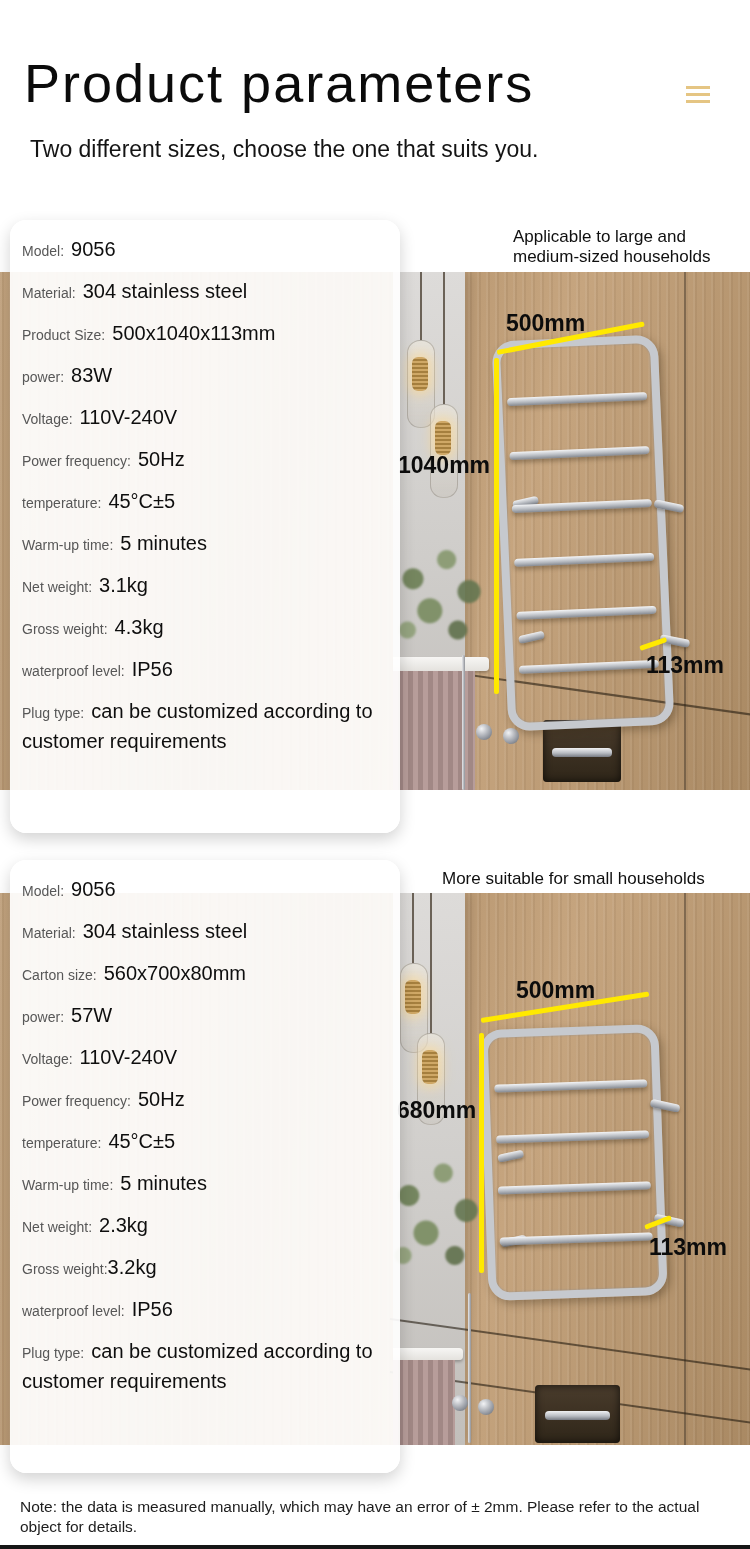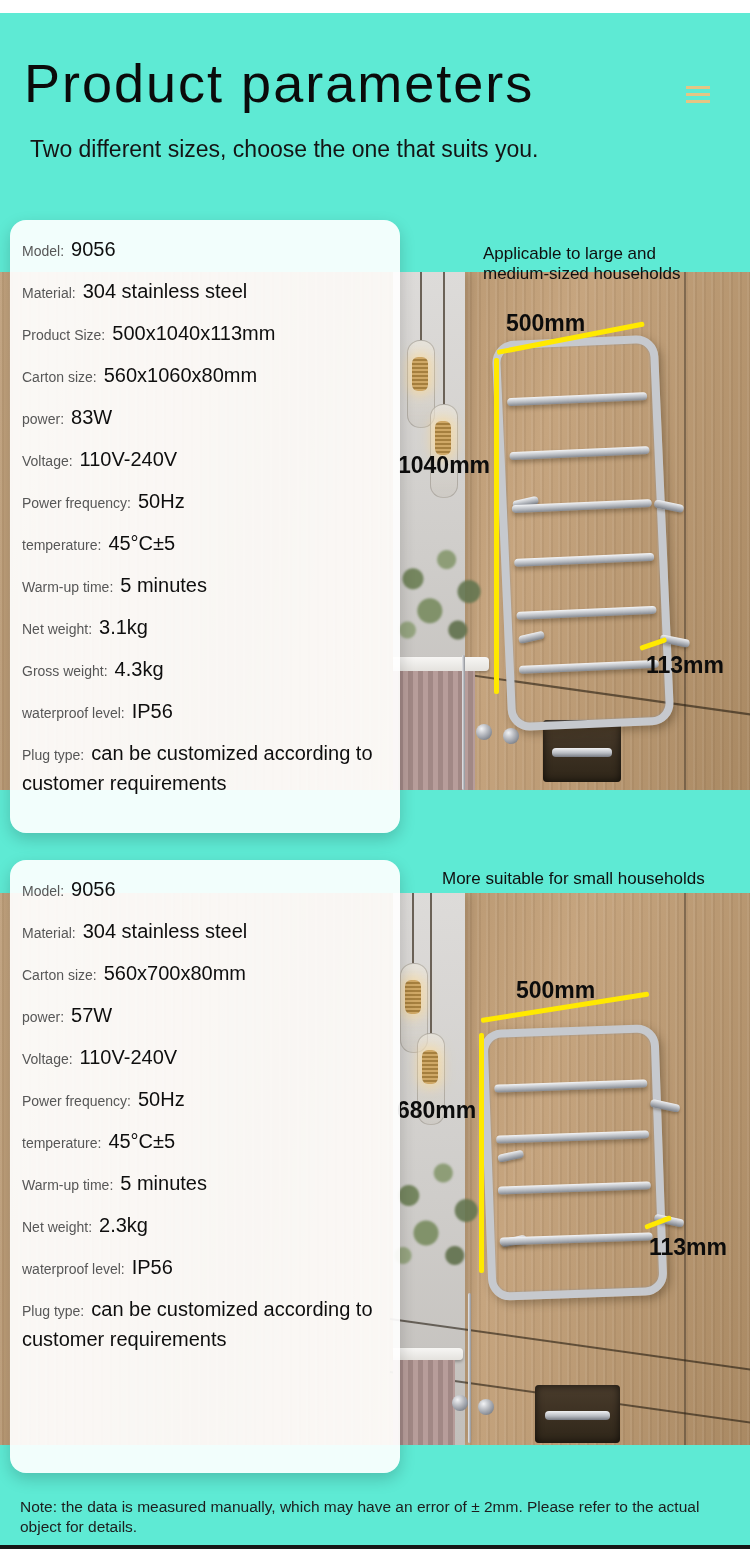--- a/index.html
+++ b/index.html
@@ -1,18 +1,18 @@
 <!DOCTYPE html>
 <html><head>
 <meta charset="utf-8">
 <style>
   html,body{margin:0;padding:0;background:#d8d8d8;}
   .canvas{
     position:relative;width:750px;height:1549px;margin:0 auto;
-    background:#5eead4;overflow:hidden;
+    background:#ffffff;overflow:hidden;
     font-family:"Liberation Sans",sans-serif;color:#111;
   }
   
   .top-strip{position:absolute;left:0;top:0;width:750px;height:13px;background:#ffffff;}
   .bottom-strip{position:absolute;left:0;top:1545px;width:750px;height:4px;background:#161616;}
   .page-title{
     position:absolute;left:24px;top:52px;margin:0;
     font-size:54px;font-weight:400;letter-spacing:2px;color:#0b0b0b;white-space:nowrap;
   }
   .page-subtitle{
@@ -74,21 +74,21 @@
   .rack .bar{
     position:absolute;left:5px;right:5px;height:8px;border-radius:4px;
     background:linear-gradient(180deg,#f4f5f7,#b9bdc3 55%,#84888f);
     box-shadow:0 3px 4px rgba(55,40,20,.35);
   }
   .hook{position:absolute;height:8px;border-radius:4px;
     background:linear-gradient(180deg,#eff0f2,#a9adb4 60%,#7c8087);
     box-shadow:0 2px 3px rgba(55,40,20,.35);}
   
   .caption{position:absolute;font-size:17px;line-height:20px;color:#0f0f0f;}
-  .cap1{left:483px;top:227px;width:218px;margin-top:17px;}
+  .cap1{left:513px;top:227px;width:218px;}
   .cap2{left:442px;top:869px;white-space:nowrap;text-align:center;}
   .dim-label{position:absolute;font-size:23px;font-weight:700;color:#0c0c0c;white-space:nowrap;}
   .dim-line{position:absolute;background:#ffe900;transform-origin:left center;border-radius:2px;}
   
   .card{
     position:absolute;left:10px;width:390px;height:613px;box-sizing:border-box;
     background:rgba(255,255,255,.92);border-radius:16px;
     box-shadow:0 6px 16px rgba(0,0,0,.18);
     padding:15px 14px 10px 12px;
   }
@@ -164,21 +164,20 @@
     <div class="dim-line" style="left:640px;top:374px;width:28px;height:5px;transform:rotate(-19deg);"></div>
   </div>
 
   <div class="caption cap1">Applicable to large and medium-sized households</div>
 
   <div class="card card1">
     <div class="spec-rows">
         <div class="spec-row"><span class="spec-label">Model:</span><span class="spec-value">9056</span></div>
         <div class="spec-row"><span class="spec-label">Material:</span><span class="spec-value">304 stainless steel</span></div>
         <div class="spec-row"><span class="spec-label">Product Size:</span><span class="spec-value">500x1040x113mm</span></div>
-        <div class="spec-row"><span class="spec-label">Carton size:</span><span class="spec-value">560x1060x80mm</span></div>
         <div class="spec-row"><span class="spec-label">power:</span><span class="spec-value">83W</span></div>
         <div class="spec-row"><span class="spec-label">Voltage:</span><span class="spec-value">110V-240V</span></div>
         <div class="spec-row"><span class="spec-label">Power frequency:</span><span class="spec-value">50Hz</span></div>
         <div class="spec-row"><span class="spec-label">temperature:</span><span class="spec-value">45°C±5</span></div>
         <div class="spec-row"><span class="spec-label">Warm-up time:</span><span class="spec-value">5 minutes</span></div>
         <div class="spec-row"><span class="spec-label">Net weight:</span><span class="spec-value">3.1kg</span></div>
         <div class="spec-row"><span class="spec-label">Gross weight:</span><span class="spec-value">4.3kg</span></div>
         <div class="spec-row"><span class="spec-label">waterproof level:</span><span class="spec-value">IP56</span></div>
         <div class="spec-row"><span class="spec-label">Plug type:</span><span class="spec-value">can be customized according to customer requirements</span></div>
       </div>
@@ -234,20 +233,21 @@
     <div class="spec-rows">
         <div class="spec-row"><span class="spec-label">Model:</span><span class="spec-value">9056</span></div>
         <div class="spec-row"><span class="spec-label">Material:</span><span class="spec-value">304 stainless steel</span></div>
         <div class="spec-row"><span class="spec-label">Carton size:</span><span class="spec-value">560x700x80mm</span></div>
         <div class="spec-row"><span class="spec-label">power:</span><span class="spec-value">57W</span></div>
         <div class="spec-row"><span class="spec-label">Voltage:</span><span class="spec-value">110V-240V</span></div>
         <div class="spec-row"><span class="spec-label">Power frequency:</span><span class="spec-value">50Hz</span></div>
         <div class="spec-row"><span class="spec-label">temperature:</span><span class="spec-value">45°C±5</span></div>
         <div class="spec-row"><span class="spec-label">Warm-up time:</span><span class="spec-value">5 minutes</span></div>
         <div class="spec-row"><span class="spec-label">Net weight:</span><span class="spec-value">2.3kg</span></div>
+        <div class="spec-row"><span class="spec-label">Gross weight:</span><span class="spec-value tight">3.2kg</span></div>
         <div class="spec-row"><span class="spec-label">waterproof level:</span><span class="spec-value">IP56</span></div>
         <div class="spec-row"><span class="spec-label">Plug type:</span><span class="spec-value">can be customized according to customer requirements</span></div>
       </div>
   </div>
 
   <p class="note">Note: the data is measured manually, which may have an error of ± 2mm. Please refer to the actual object for details.</p>
   <div class="bottom-strip"></div>
 
 </div>
 

